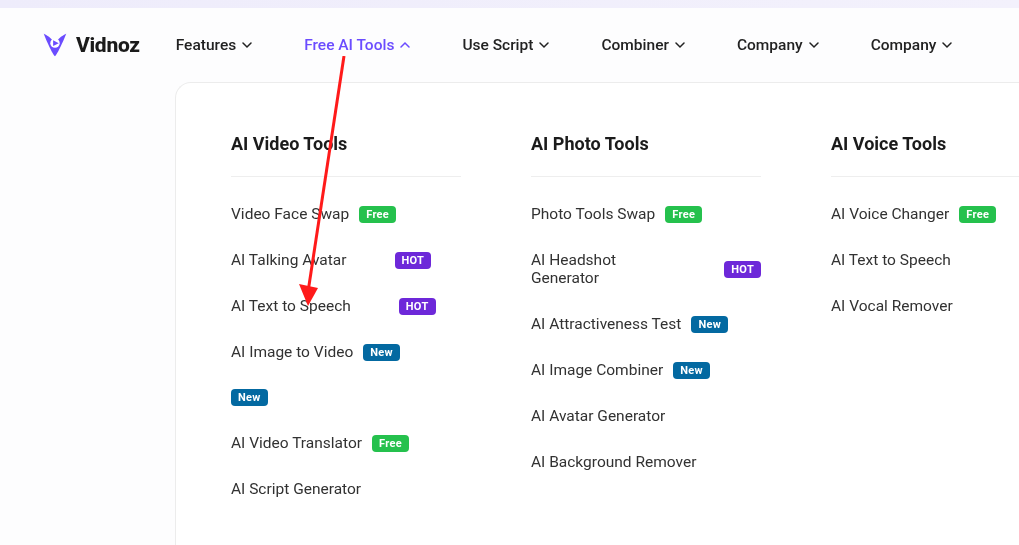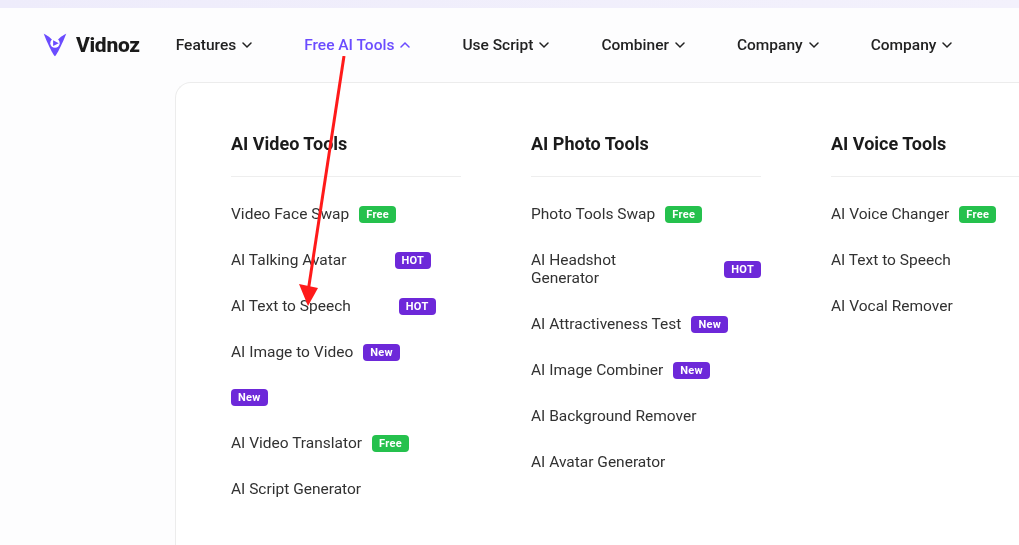--- a/index.html
+++ b/index.html
@@ -103,21 +103,21 @@
   .badge {
     font-size: 11px;
     font-weight: 700;
     color: #fff;
     padding: 2px 7px;
     border-radius: 4px;
     letter-spacing: 0.3px;
   }
   .badge-free { background: #25c14d; }
   .badge-hot { background: #6d28d9; margin-left: 38px; }
-  .badge-new { background: #6d28d9; }
+  .badge-new { background: #0369a1; }
 
   
   .arrow {
     position: absolute;
     left: 296px;
     top: 56px;
     pointer-events: none;
     z-index: 10;
   }
 </style>
@@ -222,24 +222,24 @@
       </div>
       <div class="tool">
         <span class="tool-label">AI Attractiveness Test</span>
         <span class="badge badge-new">New</span>
       </div>
       <div class="tool">
         <span class="tool-label">AI Image Combiner</span>
         <span class="badge badge-new">New</span>
       </div>
       <div class="tool">
+        <span class="tool-label">AI Avatar Generator</span>
+      </div>
+      <div class="tool">
         <span class="tool-label">AI Background Remover</span>
-      </div>
-      <div class="tool">
-        <span class="tool-label">AI Avatar Generator</span>
       </div>
     </div>
   </div>
 
   <div class="col">
     <div class="col-title">AI Voice Tools</div>
     <div class="tool-list">
       <div class="tool">
         <span class="tool-label">AI Voice Changer</span>
         <span class="badge badge-free">Free</span>

